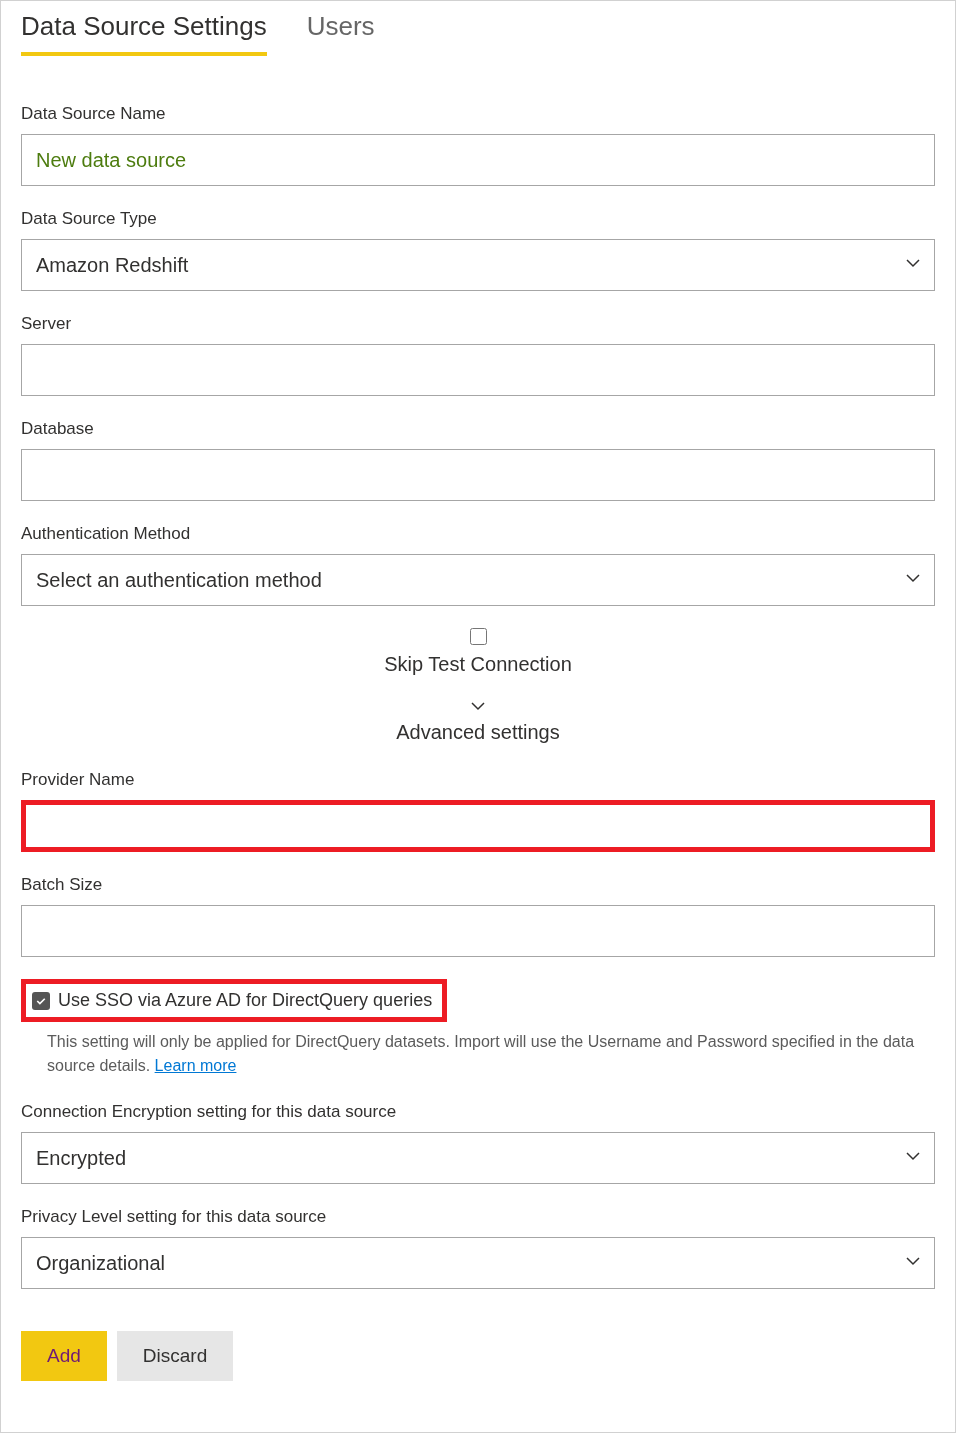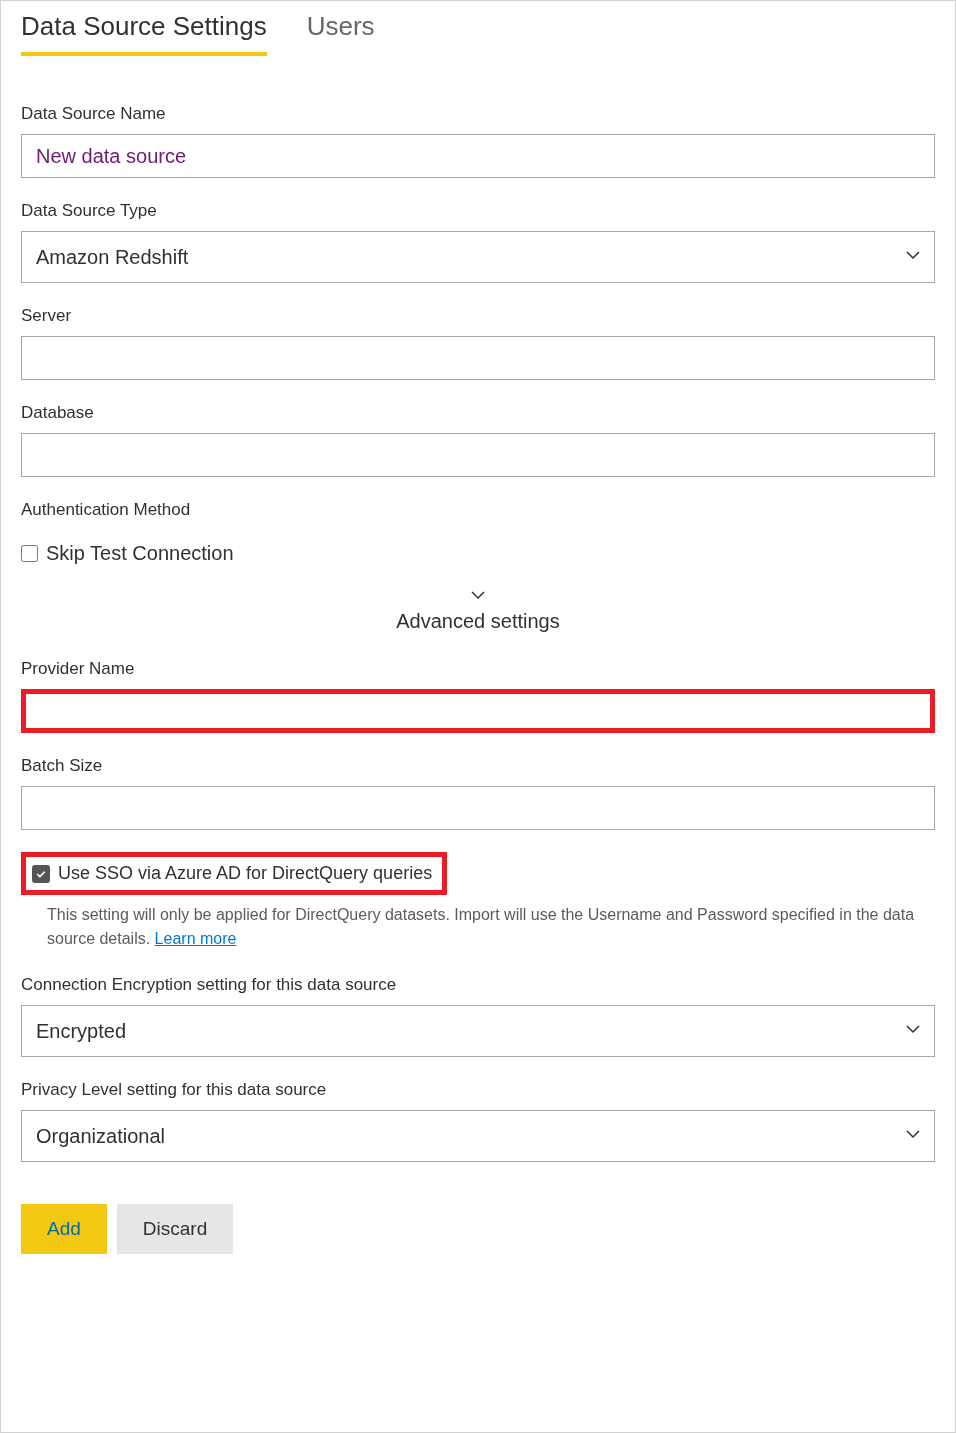--- a/index.html
+++ b/index.html
@@ -41,26 +41,26 @@
       margin-top: 23px;
     }
     .field-label {
       font-size: 17px;
       color: #323130;
       margin-bottom: 10px;
       display: block;
     }
     .text-input {
       width: 100%;
-      height: 44px;
+      height: 52px;
       border: 1px solid #a6a6a6;
       padding: 0 14px;
       font-size: 20px;
       font-family: inherit;
-      color: #701a75;
+      color: #4d7c0f;
       background: #fff;
     }
     .select-wrapper {
       position: relative;
       width: 100%;
     }
     .select-input {
       width: 100%;
       height: 52px;
       border: 1px solid #a6a6a6;
@@ -77,20 +77,21 @@
       right: 14px;
       top: 50%;
       transform: translateY(-50%);
       pointer-events: none;
     }
     .checkbox-row {
       display: flex;
       align-items: center;
       gap: 8px;
       margin-bottom: 20px;
+      flex-direction: column;
     }
     .checkbox {
       width: 17px;
       height: 17px;
       cursor: pointer;
     }
     .checkbox-label {
       font-size: 20px;
       color: #323130;
     }
@@ -134,21 +135,21 @@
     .btn {
       height: 50px;
       padding: 0 26px;
       font-size: 19px;
       border: none;
       cursor: pointer;
       font-family: inherit;
     }
     .btn-primary {
       background: #F2C811;
-      color: #0369a1;
+      color: #701a75;
       text-align: right;
     }
     .btn-secondary {
       background: #e6e6e6;
       color: #323130;
     }
     .checked-box {
       width: 18px;
       height: 18px;
       background: #555;
@@ -194,20 +195,28 @@
     <input type="text" class="text-input" value="" style="">
   </div>
 
   <div class="field-group">
     <label class="field-label">Database</label>
     <input type="text" class="text-input" value="" style="">
   </div>
 
   <div class="field-group">
     <label class="field-label">Authentication Method</label>
+    <div class="select-wrapper">
+      <div class="select-input" style="display:flex;align-items:center;">Select an authentication method</div>
+      <span class="select-chevron">
+        <svg width="16" height="16" viewBox="0 0 16 16">
+            <path d="M2 5 L8 11 L14 5" stroke="#323130" stroke-width="1.5" fill="none"></path>
+          </svg>
+      </span>
+    </div>
   </div>
 
   <div class="checkbox-row">
     <input type="checkbox" class="checkbox" style="">
     <span class="checkbox-label">Skip Test Connection</span>
   </div>
 
   <div class="advanced-header">
     <span>
       <svg width="16" height="16" viewBox="0 0 16 16">

